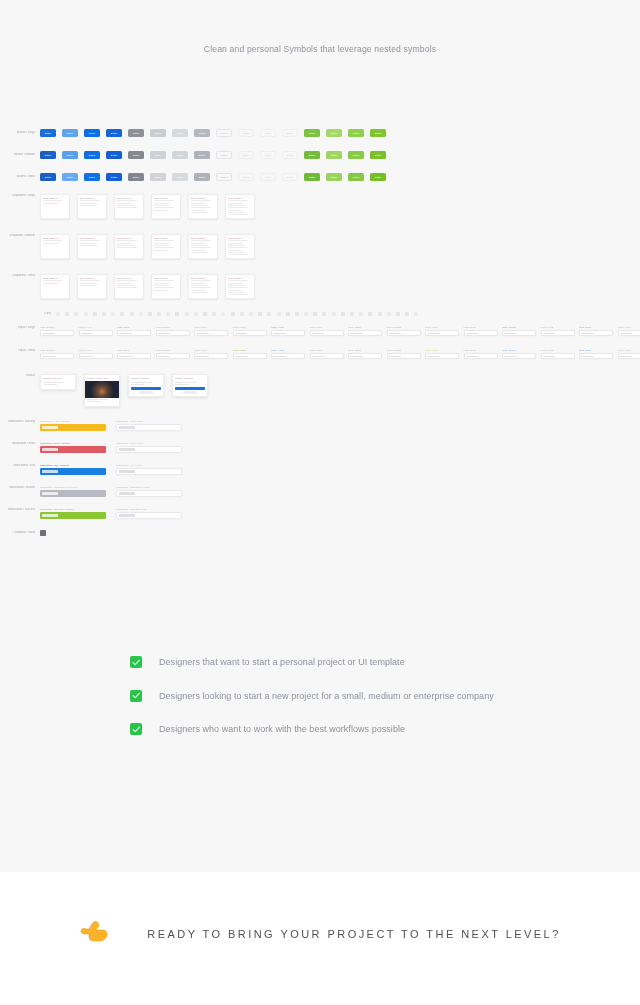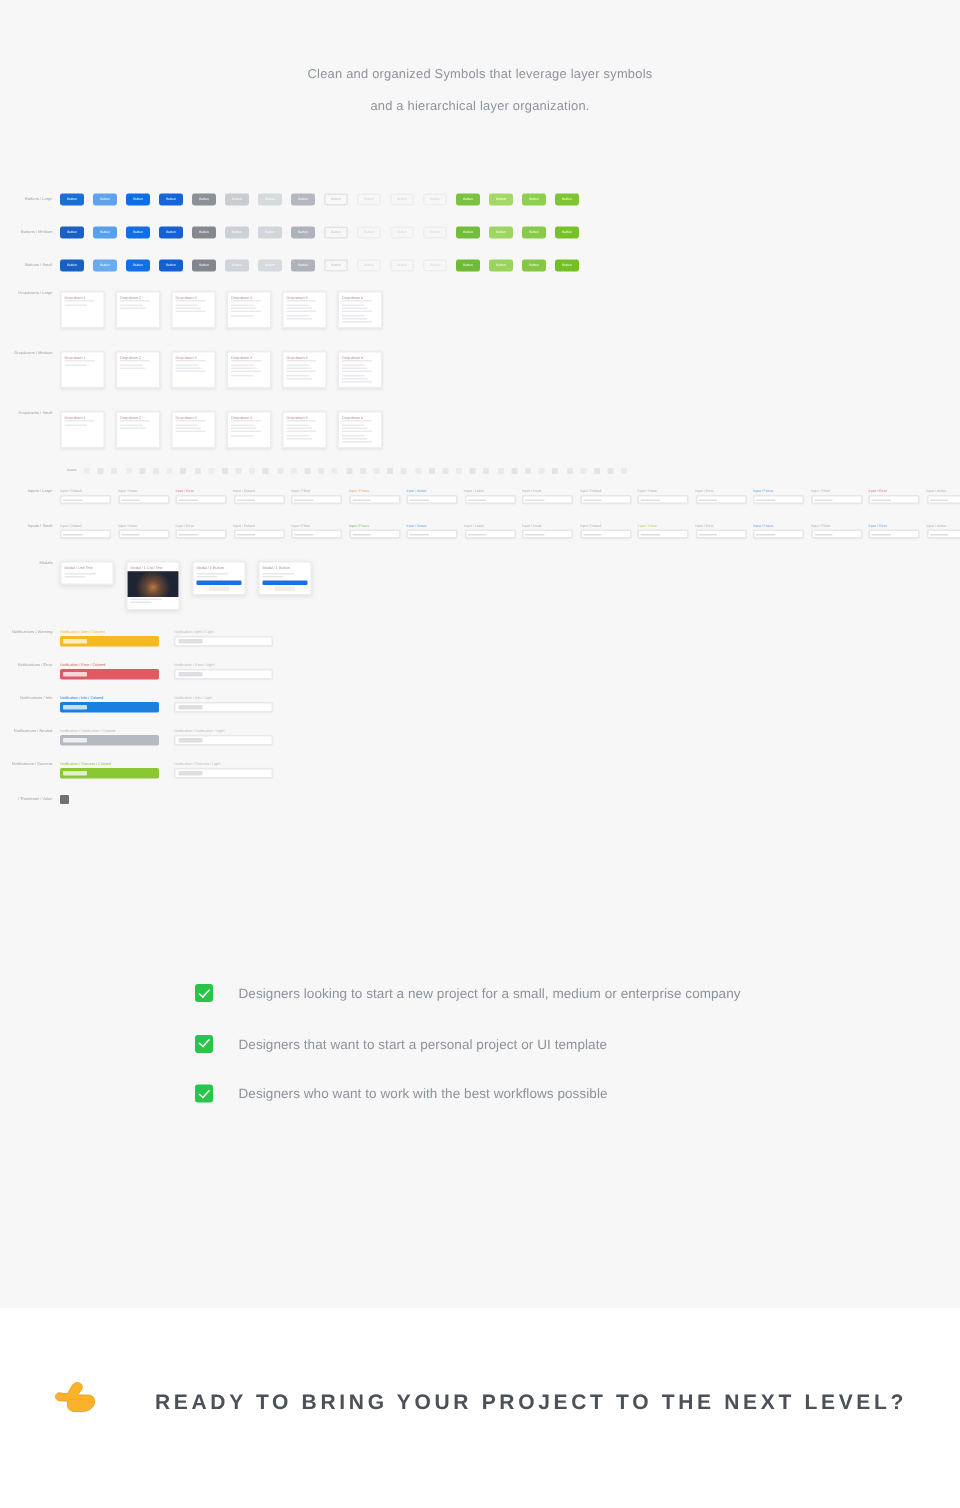--- a/index.html
+++ b/index.html
@@ -272,38 +272,37 @@
     align-items: center;
     justify-content: center;
   }
   .cta-hand {
     font-size: 27px;
     line-height: 1;
     margin-right: 38px;
     filter: saturate(1.15);
   }
   .cta-text {
-    font-size: 14px;
-    font-weight: bold;
+    font-size: 11px;
+    font-weight: normal;
     letter-spacing: 2.45px;
     color: #4c5158;
     text-transform: uppercase;
   }
 </style>
 </head>
 <body>
 
 <div class="page">
 
   <div class="white-band"></div>
 
   <div class="header">
     <div class="subtitle">
-      <div>Clean and organized Symbols that leverage layer symbols</div>
-      <div>and a hierarchical layer organization.</div>
+      <div>Clean and personal Symbols that leverage nested symbols</div>
     </div>
   </div>
 
   <div class="board">
     <div id="board-rows">
         <div class="sym-row" style="top: 3px; left: 6px;">
           <div class="row-label">Buttons / Large</div>
           <div class="btn-strip">
             <div class="btn" style="background: rgb(26, 111, 212);">Button</div>
             <div class="btn" style="background: rgb(95, 163, 236);">Button</div>
@@ -925,25 +924,25 @@
           <div class="row-label">/ Thumbnail / Value</div>
           <div class="single-sym" style="background: rgb(109, 114, 121);"></div>
         </div>
       </div>
   </div>
 
   <div class="perfect">
     <div class="check-list" id="check-list">
         <div class="check-item">
           <div class="check-box"></div>
-          <div class="check-text">Designers looking to start a new project for a small, medium or enterprise company</div>
+          <div class="check-text">Designers that want to start a personal project or UI template</div>
         </div>
         <div class="check-item">
           <div class="check-box"></div>
-          <div class="check-text">Designers that want to start a personal project or UI template</div>
+          <div class="check-text">Designers looking to start a new project for a small, medium or enterprise company</div>
         </div>
         <div class="check-item">
           <div class="check-box"></div>
           <div class="check-text">Designers who want to work with the best workflows possible</div>
         </div>
       </div>
   </div>
 
   <div class="cta">
     <div class="cta-hand">

